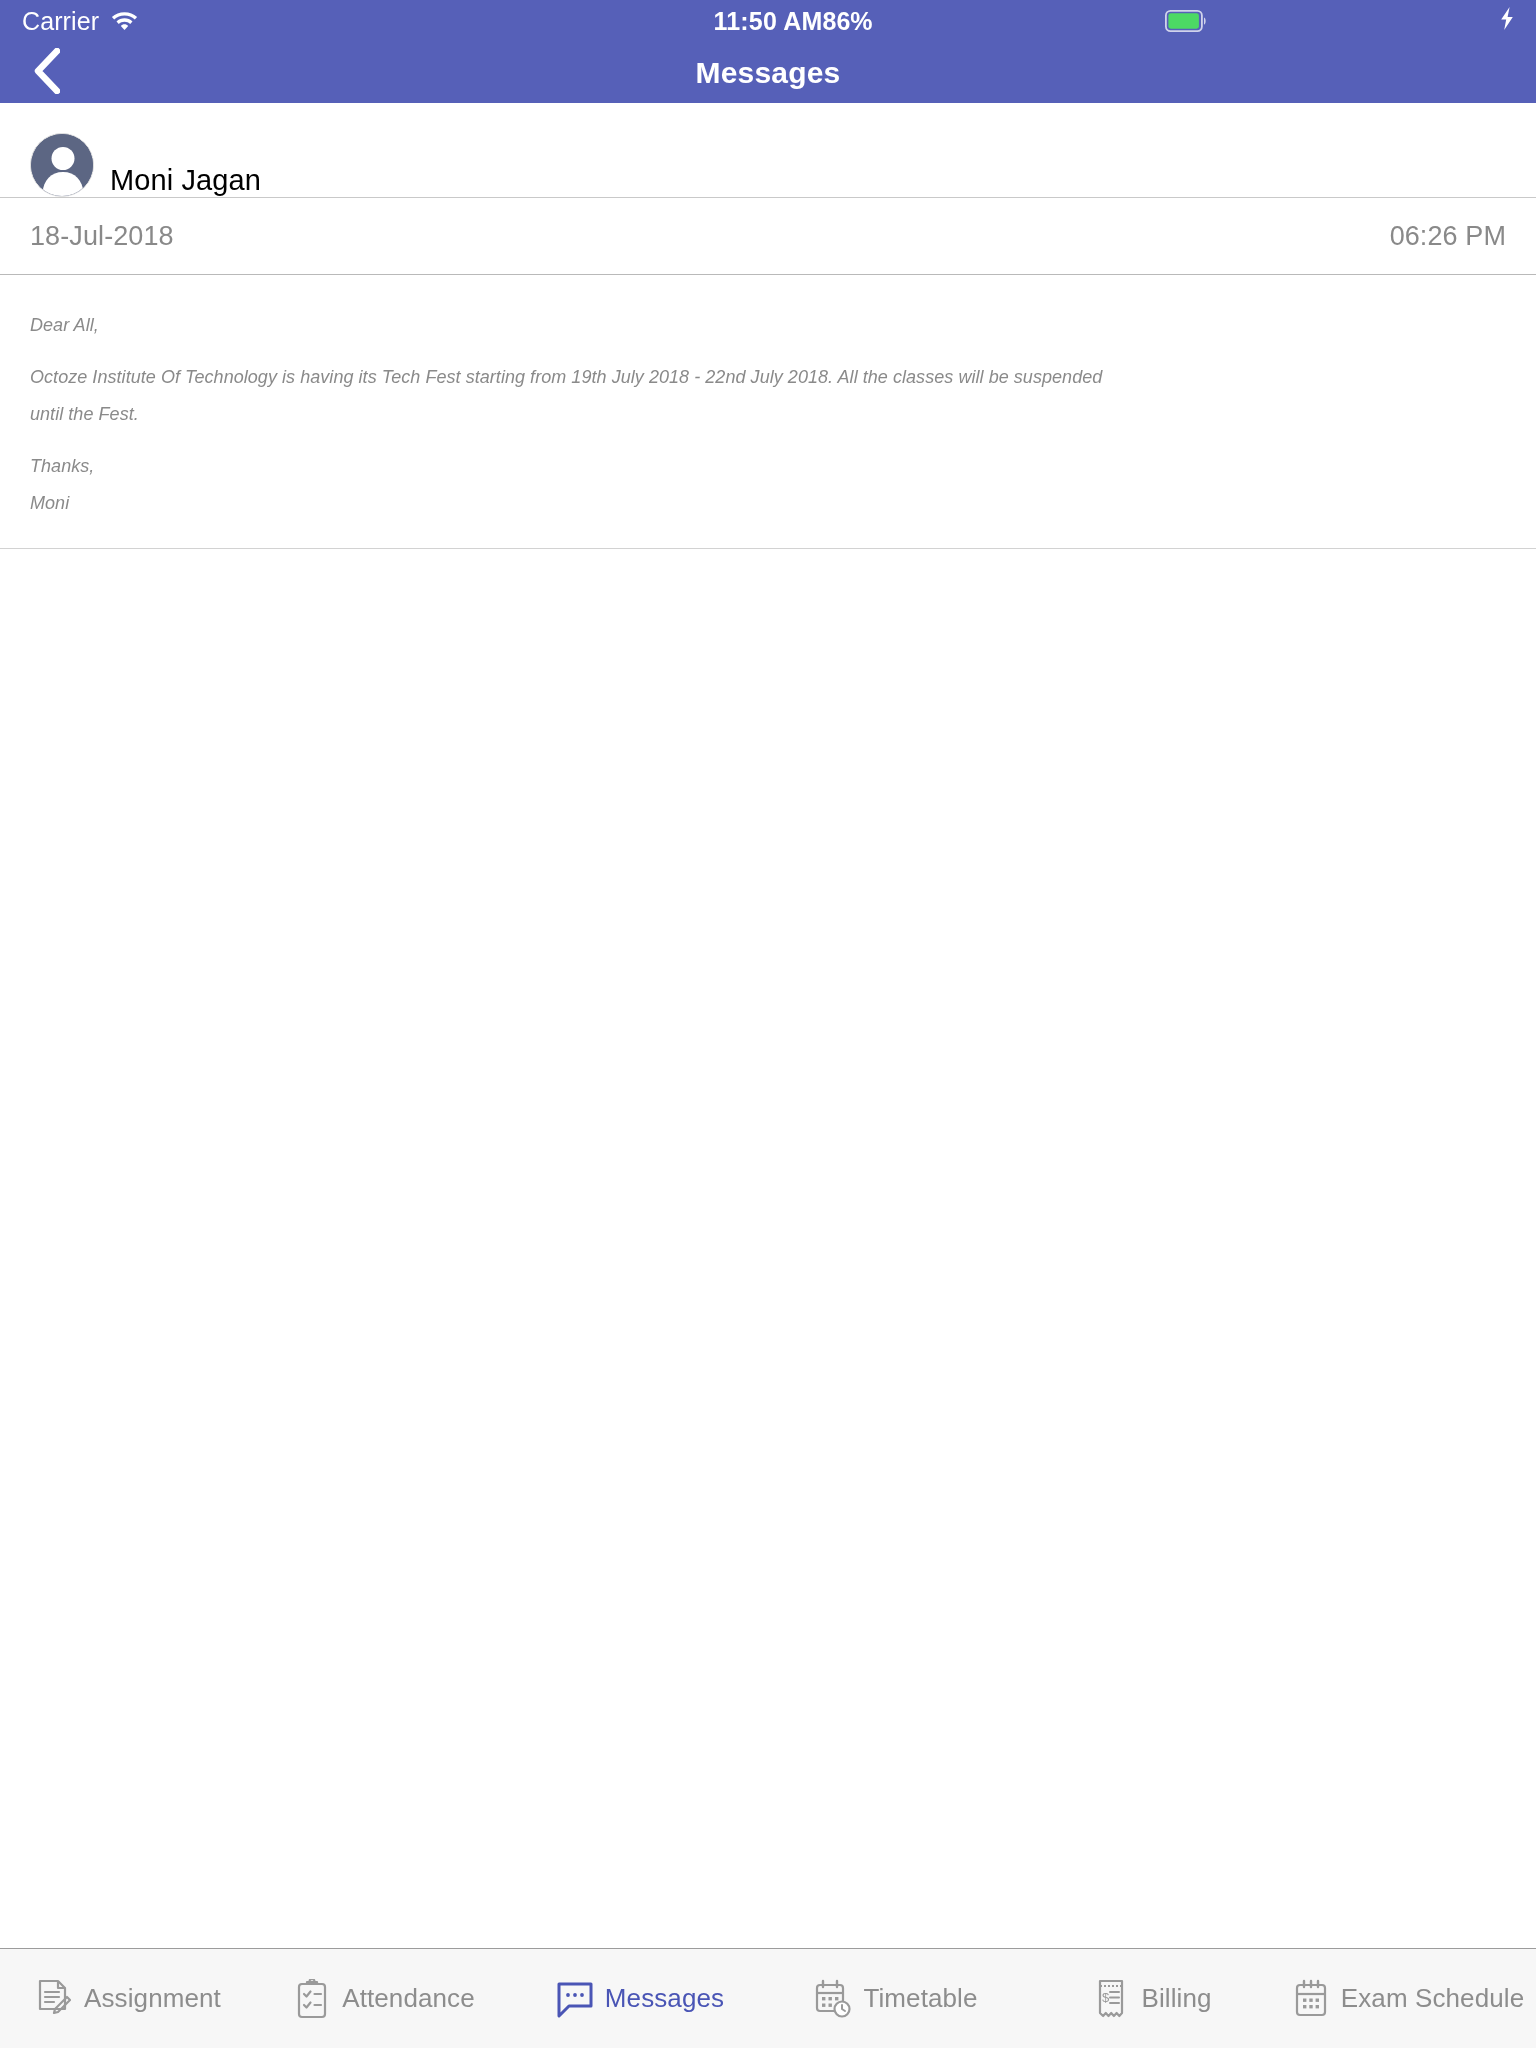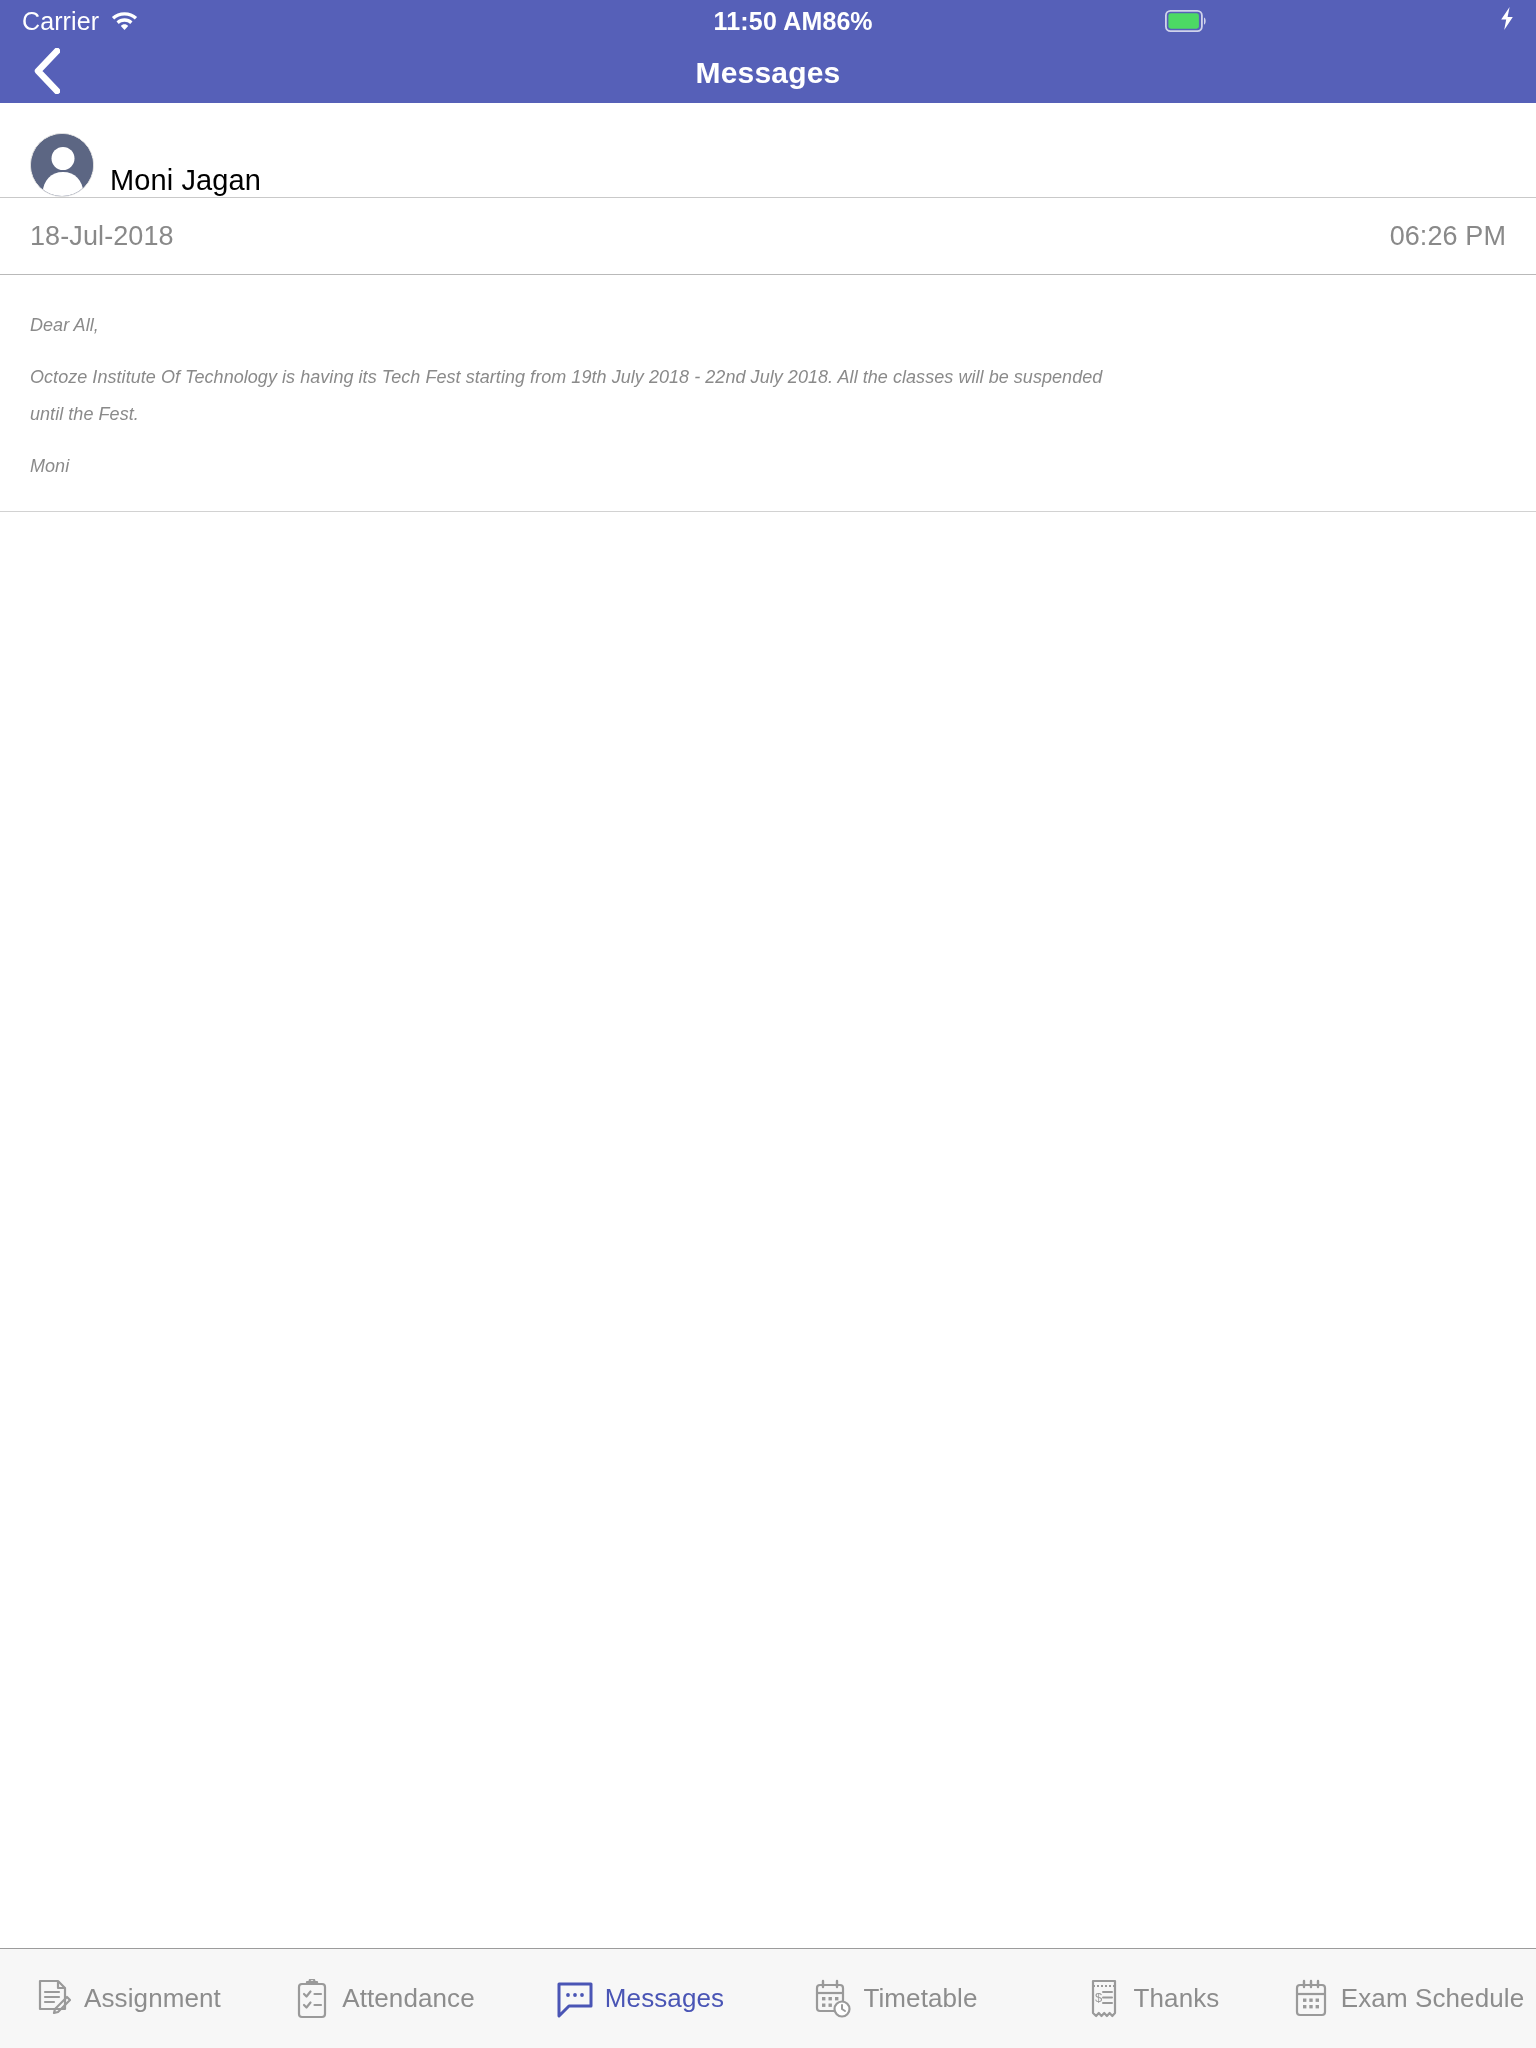--- a/index.html
+++ b/index.html
@@ -222,20 +222,21 @@
   <div class="meta-row">
     <span class="meta-date">18-Jul-2018</span>
     <span class="meta-time">06:26 PM</span>
   </div>
 
   <div class="message-body">
     <div class="msg-para">Dear All,</div>
     <div class="msg-gap"></div>
     <div class="msg-para">Octoze Institute Of Technology is having its Tech Fest starting from 19th July 2018 - 22nd July 2018. All the classes will be suspended until the Fest.</div>
     <div class="msg-gap"></div>
+    <div class="msg-para">Thanks,</div>
     <div class="msg-para">Moni</div>
   </div>
 
   <div class="spacer"></div>
 
   <div class="tab-bar">
 
     <div class="tab-item">
       <span class="tab-icon">
         <svg width="34" height="40" viewBox="0 0 34 40">
@@ -300,21 +301,21 @@
       <span class="tab-icon">
         <svg width="30" height="42" viewBox="0 0 30 42">
           <path d="M4 3 H26 V35 L23.3 38 L20.6 35 L17.9 38 L15.2 35 L12.5 38 L9.8 35 L7.1 38 L4 35 Z" fill="none" stroke="#9a9a9a" stroke-width="2.2" stroke-linejoin="round"></path>
           <line x1="4" y1="8" x2="26" y2="8" stroke="#9a9a9a" stroke-width="2" stroke-dasharray="2 2"></line>
           <line x1="14" y1="14" x2="23" y2="14" stroke="#9a9a9a" stroke-width="2" stroke-linecap="round"></line>
           <line x1="14" y1="19.5" x2="23" y2="19.5" stroke="#9a9a9a" stroke-width="2" stroke-linecap="round"></line>
           <line x1="14" y1="25" x2="23" y2="25" stroke="#9a9a9a" stroke-width="2" stroke-linecap="round"></line>
           <text x="6" y="24" font-family="Liberation Sans, sans-serif" font-size="13" fill="#9a9a9a">$</text>
         </svg>
       </span>
-      <span class="tab-label">Thanks</span>
+      <span class="tab-label">Billing</span>
     </div>
 
     <div class="tab-item">
       <span class="tab-icon">
         <svg width="34" height="40" viewBox="0 0 34 40">
           <rect x="3" y="6" width="28" height="30" rx="3" fill="none" stroke="#9a9a9a" stroke-width="2.2"></rect>
           <line x1="3" y1="15" x2="31" y2="15" stroke="#9a9a9a" stroke-width="2.2"></line>
           <line x1="10" y1="2" x2="10" y2="8" stroke="#9a9a9a" stroke-width="2.4" stroke-linecap="round"></line>
           <line x1="17" y1="2" x2="17" y2="8" stroke="#9a9a9a" stroke-width="2.4" stroke-linecap="round"></line>
           <line x1="24" y1="2" x2="24" y2="8" stroke="#9a9a9a" stroke-width="2.4" stroke-linecap="round"></line>

